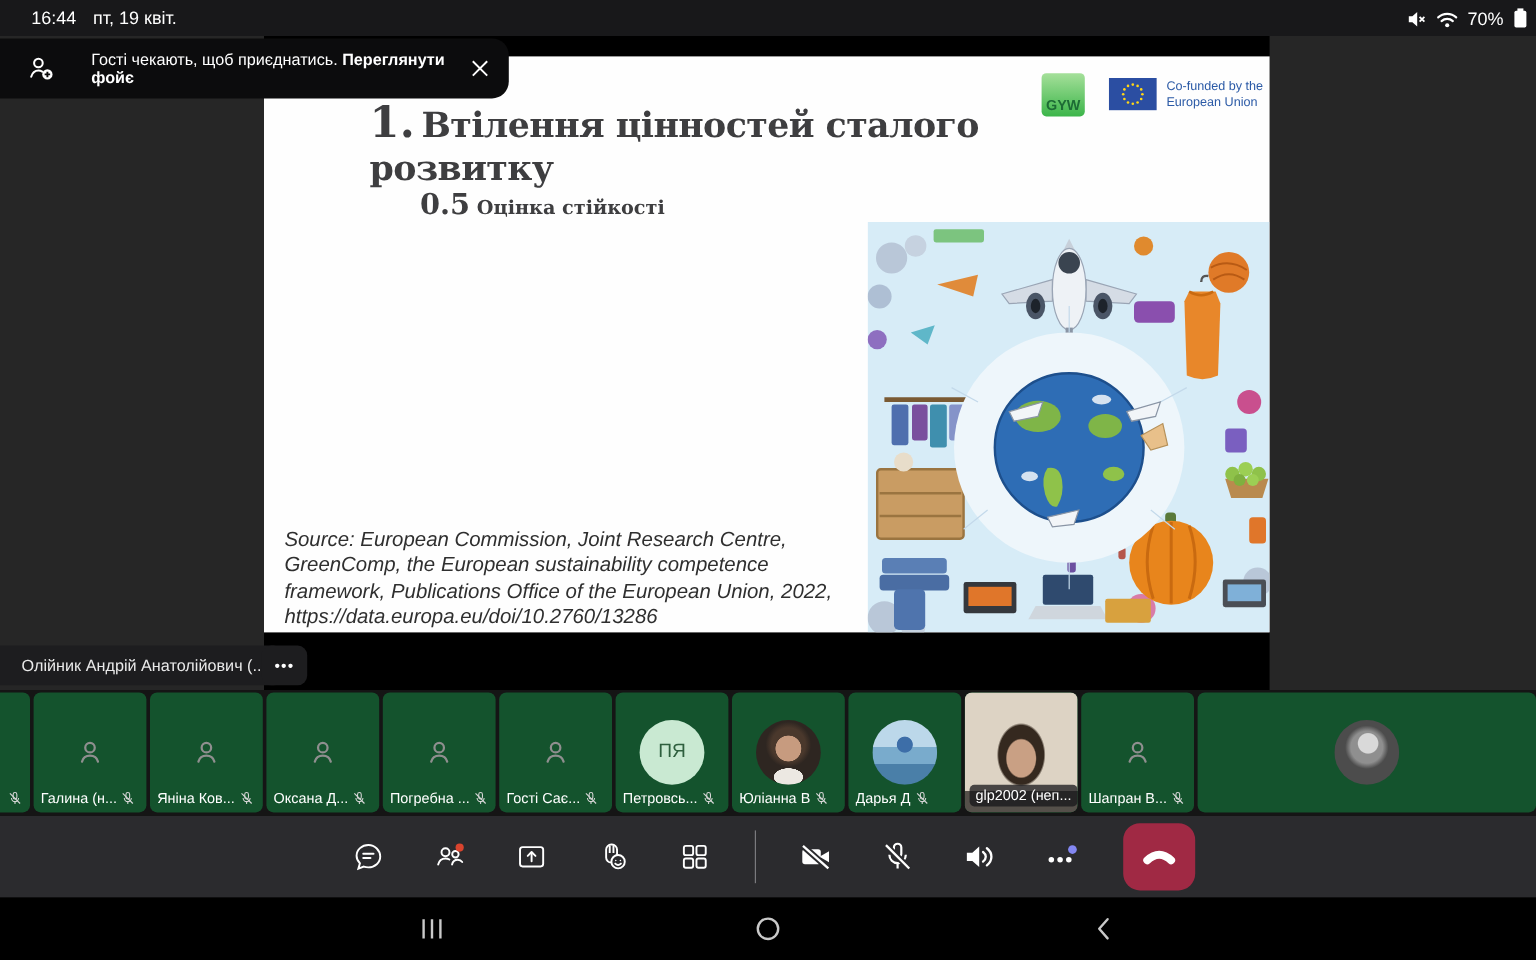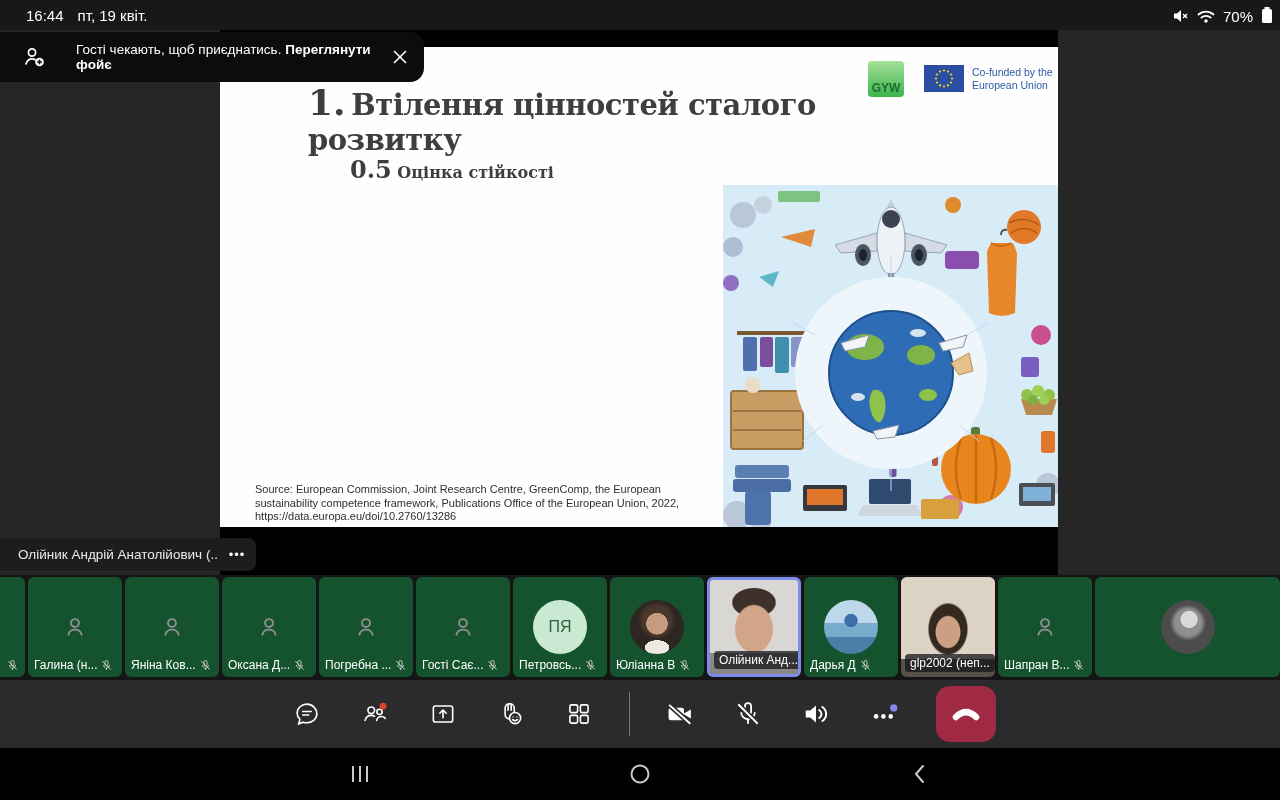--- a/index.html
+++ b/index.html
@@ -17,22 +17,22 @@
   .slide-title{position:absolute;left:88px;top:34px;width:660px;color:#3e3e40;
                font-family:"DejaVu Serif","Liberation Serif",serif;font-weight:bold;}
   .slide-title .num{font-size:36px;}
   .slide-title .rest{font-size:29px;letter-spacing:-.5px;}
   .slide-subtitle{position:absolute;left:130px;top:108px;color:#3e3e40;
                font-family:"DejaVu Serif","Liberation Serif",serif;font-weight:bold;}
   .slide-subtitle .num{font-size:24px;}
   .slide-subtitle .rest{font-size:16px;}
   .slide-question{position:absolute;left:48px;top:216px;width:460px;color:#2e2e2e;
                font-size:22px;line-height:1.42;}
-  .slide-source{position:absolute;left:35px;bottom:3px;width:470px;color:#2f2f2f;
-               font-size:11px;line-height:1.25;}
+  .slide-source{position:absolute;left:17px;bottom:3px;width:470px;color:#2f2f2f;
+               font-size:17px;line-height:1.25;font-style:italic;}
   .gyw-logo{position:absolute;left:648px;top:14px;width:36px;height:36px;border-radius:4px;
             background:linear-gradient(#a5e09a,#3cb54a);display:flex;align-items:flex-end;justify-content:center;
             color:#1d6b35;font-weight:bold;font-size:12px;padding-bottom:2px;box-sizing:border-box;}
   .eu-block{position:absolute;left:704px;top:18px;display:flex;align-items:center;gap:8px;}
   .eu-text{color:#2b5aa6;font-size:10.5px;line-height:1.2;width:92px;}
   .illustration{position:absolute;right:0;bottom:0;width:335px;height:342px;}
   
   #banner{position:absolute;left:0;top:2px;width:424px;height:50px;background:#0c0c0d;
           border-radius:0 14px 14px 0;display:flex;align-items:center;z-index:6;color:#fff;}
   #banner .b-icon{margin-left:22px;}
@@ -414,28 +414,20 @@
     <div class="name-row">
       <span class="tile-name">Юліанна В</span>
     <svg class="mic-off" width="13" height="13" viewBox="0 0 16 16">
           <rect x="6.1" y="1.8" width="3.8" height="6.6" rx="1.9" fill="none" stroke="#d6d6d6" stroke-width="1.1"></rect>
           <path d="M4.4 7.4c0 2 1.6 3.7 3.6 3.7s3.6-1.7 3.6-3.7" fill="none" stroke="#d6d6d6" stroke-width="1.1"></path>
           <line x1="8" y1="11.1" x2="8" y2="13.6" stroke="#d6d6d6" stroke-width="1.1"></line>
           <line x1="2.8" y1="2.6" x2="13.2" y2="13" stroke="#d6d6d6" stroke-width="1.2"></line>
         </svg>
       </div>
   </div>
-    <div class="tile active">
-    <div class="tile-body">
-        <div class="video-feed video-oliinyk"></div>
-      </div>
-    <div class="name-row pill">
-      <span class="tile-name">Олійник Анд...</span>
-    </div>
-  </div>
     <div class="tile">
     <div class="tile-body">
         <div class="photo-avatar photo-daria"></div>
       </div>
     <div class="name-row">
       <span class="tile-name">Дарья Д</span>
     <svg class="mic-off" width="13" height="13" viewBox="0 0 16 16">
           <rect x="6.1" y="1.8" width="3.8" height="6.6" rx="1.9" fill="none" stroke="#d6d6d6" stroke-width="1.1"></rect>
           <path d="M4.4 7.4c0 2 1.6 3.7 3.6 3.7s3.6-1.7 3.6-3.7" fill="none" stroke="#d6d6d6" stroke-width="1.1"></path>
           <line x1="8" y1="11.1" x2="8" y2="13.6" stroke="#d6d6d6" stroke-width="1.1"></line>

